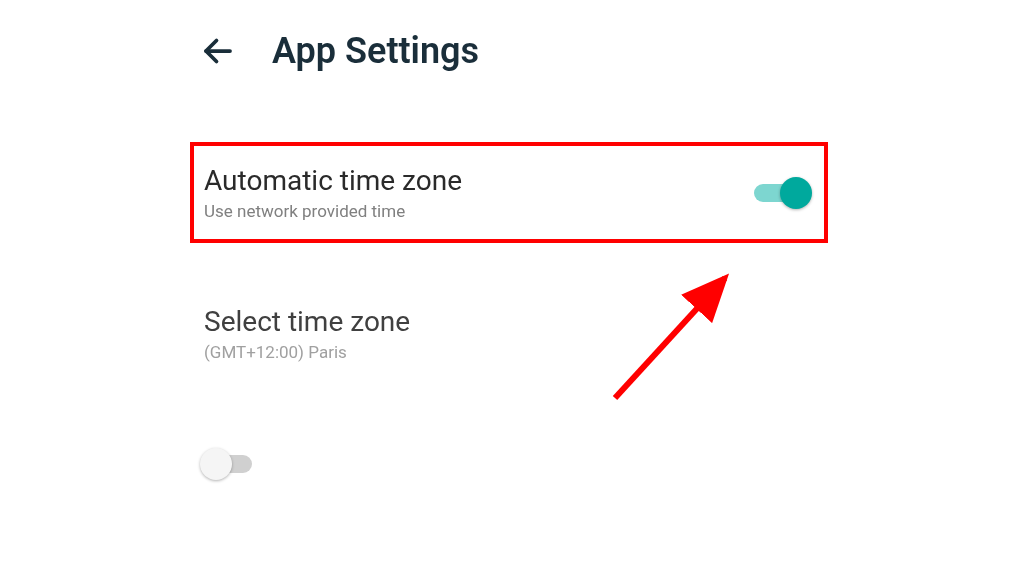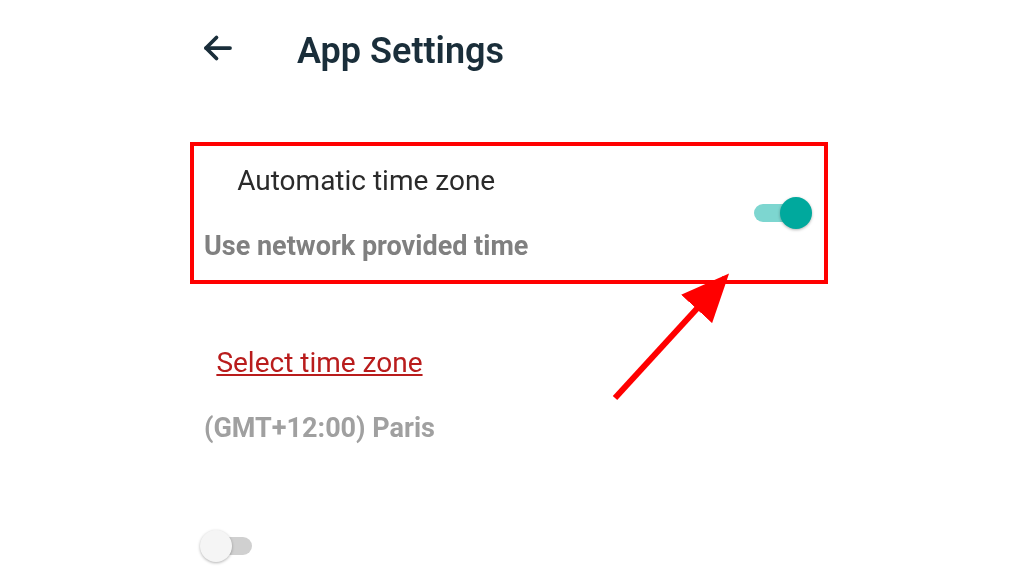--- a/index.html
+++ b/index.html
@@ -10,23 +10,23 @@
     body {
       font-family: 'Roboto', 'Segoe UI', Arial, sans-serif;
       background: #ffffff;
       width: 1024px;
       height: 576px;
       overflow: hidden;
       position: relative;
     }
     .header {
       display: flex;
-      align-items: flex-start;
+      align-items: center;
       padding: 30px 0 30px 200px;
-      gap: 61px;
+      gap: 36px;
     }
     .back-button {
       cursor: pointer;
       display: flex;
       align-items: center;
       justify-content: center;
     }
     .back-button svg {
       width: 36px;
       height: 36px;
@@ -53,31 +53,28 @@
     }
     .setting-text {
       display: flex;
       flex-direction: column;
       gap: 4px;
     }
     .setting-title {
       font-size: 28px;
       color: #2a2a2a;
       font-weight: 400;
-      text-align: center;
     }
     .setting-subtitle {
-      font-size: 27px;
+      font-size: 17px;
       color: #808080;
-      font-weight: 700;
-      margin-top: 29px;
+      font-weight: 400;
     }
     .setting-row.disabled .setting-title {
-      color: #b91c1c;
-      text-decoration: underline;
+      color: #404040;
     }
     .setting-row.disabled .setting-subtitle {
       color: #a0a0a0;
     }
     .toggle {
       position: relative;
       width: 58px;
       height: 36px;
     }
     .toggle-track {

